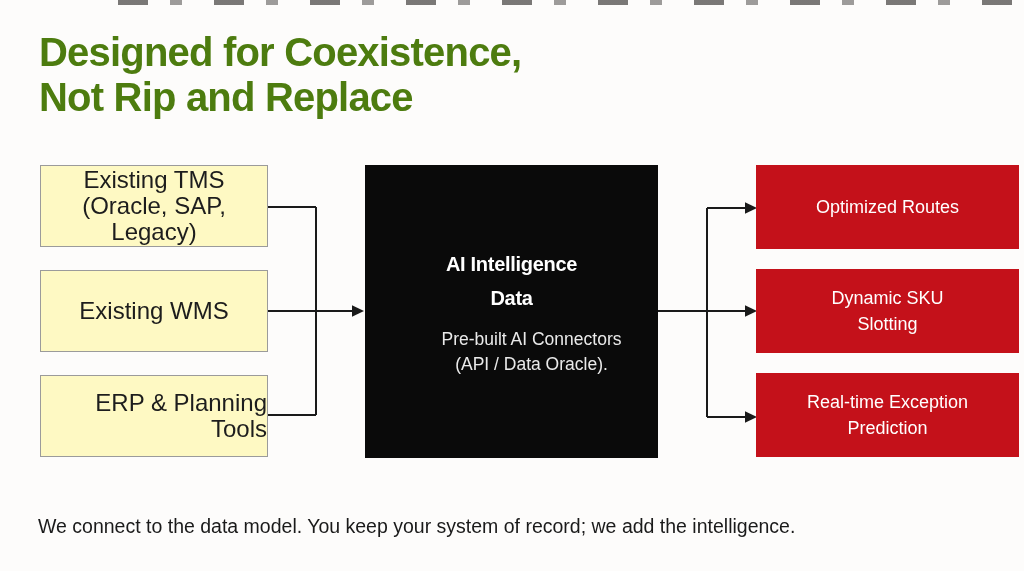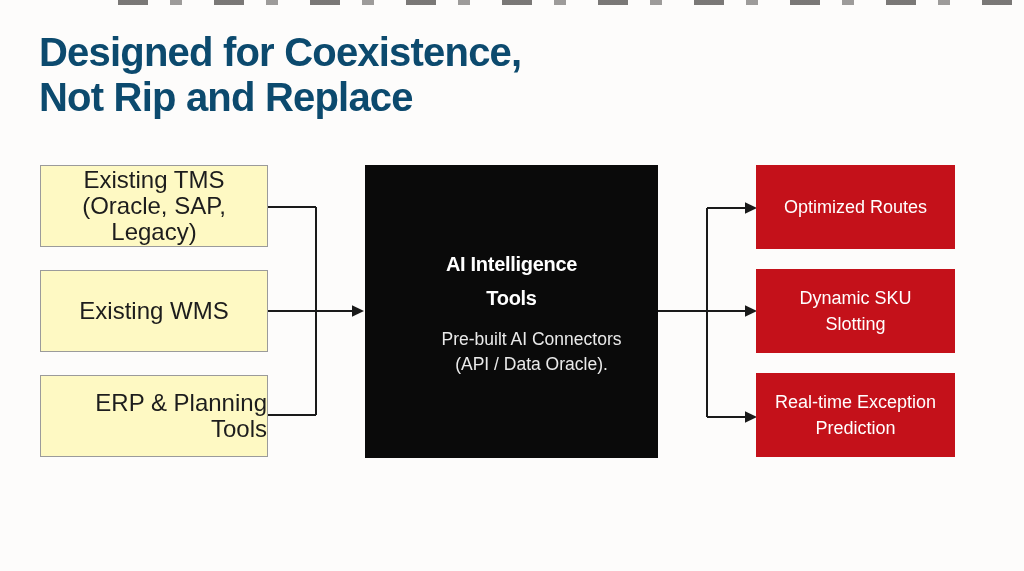--- a/index.html
+++ b/index.html
@@ -30,21 +30,21 @@
   }
   .title {
     position: absolute;
     left: 39px;
     top: 30px;
     margin: 0;
     font-size: 40px;
     line-height: 45px;
     font-weight: bold;
     letter-spacing: -0.8px;
-    color: #0c4a6e;
+    color: #4d7c0f;
   }
   .title .line { display: block; }
 
   .connectors {
     position: absolute;
     top: 0; left: 0;
     pointer-events: none;
   }
 
   .box {
@@ -90,21 +90,21 @@
     margin-top: 12px;
     font-size: 17.5px;
     line-height: 25px;
     color: #eaeaea;
     margin-left: 40px;
   }
   .center-title span, .center-sub span { display: block; }
 
   .out-box {
     left: 756px;
-    width: 199px;
+    width: 263px;
     height: 84px;
     background: #c4111a;
     color: #ffffff;
     font-size: 18px;
     line-height: 26px;
   }
   .out-1 { top: 165px; }
   .out-2 { top: 269px; }
   .out-3 { top: 373px; }
 
@@ -147,34 +147,35 @@
   <div class="box src-box src-2">
     <span>Existing WMS</span>
   </div>
   <div class="box src-box src-3">
     <span>ERP &amp; Planning Tools</span>
   </div>
 
   <div class="box center-box">
     <div class="center-title">
       <span>AI Intelligence</span>
-      <span>Tools</span>
+      <span>Data</span>
     </div>
     <div class="center-sub">
       <span>Pre-built AI Connectors</span>
       <span>(API / Data Oracle).</span>
     </div>
   </div>
 
   <div class="box out-box out-1">
     <span>Optimized Routes</span>
   </div>
   <div class="box out-box out-2">
     <span>Dynamic SKU</span>
     <span>Slotting</span>
   </div>
   <div class="box out-box out-3">
     <span>Real-time Exception</span>
     <span>Prediction</span>
   </div>
 
+  <div class="caption">We connect to the data model. You keep your system of record; we add the intelligence.</div>
 
 </div>
 
 </body></html>

